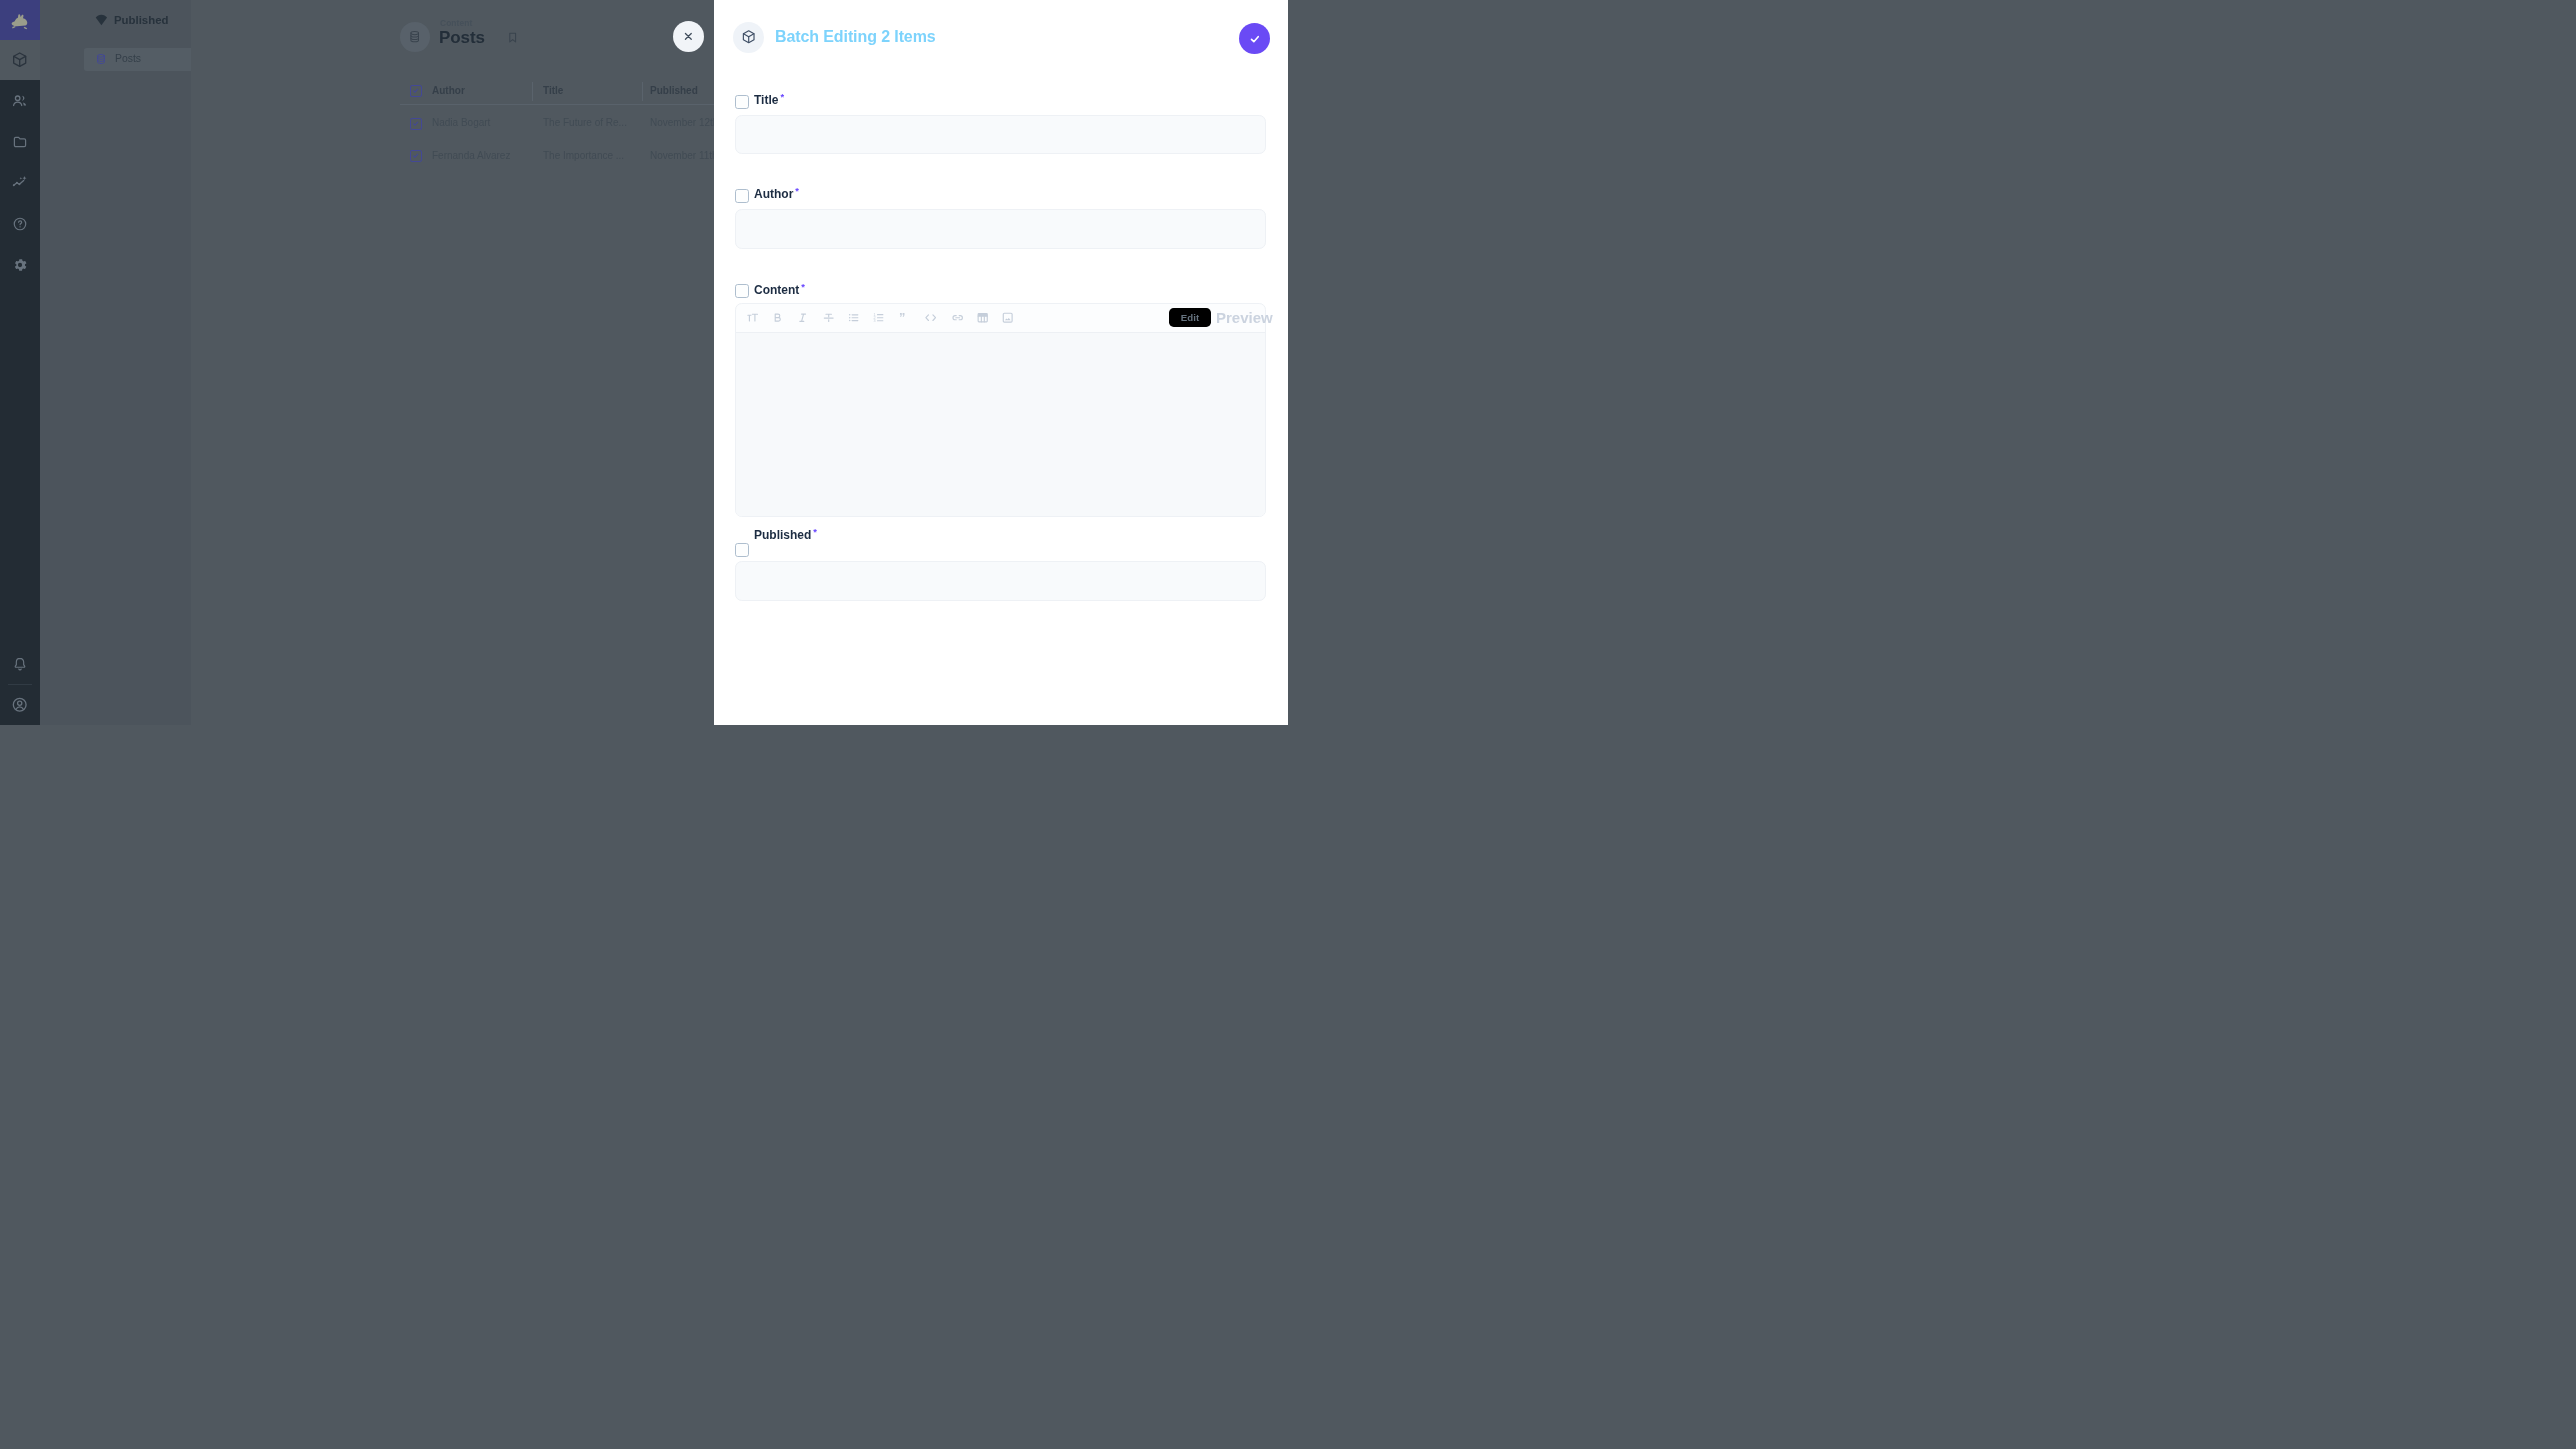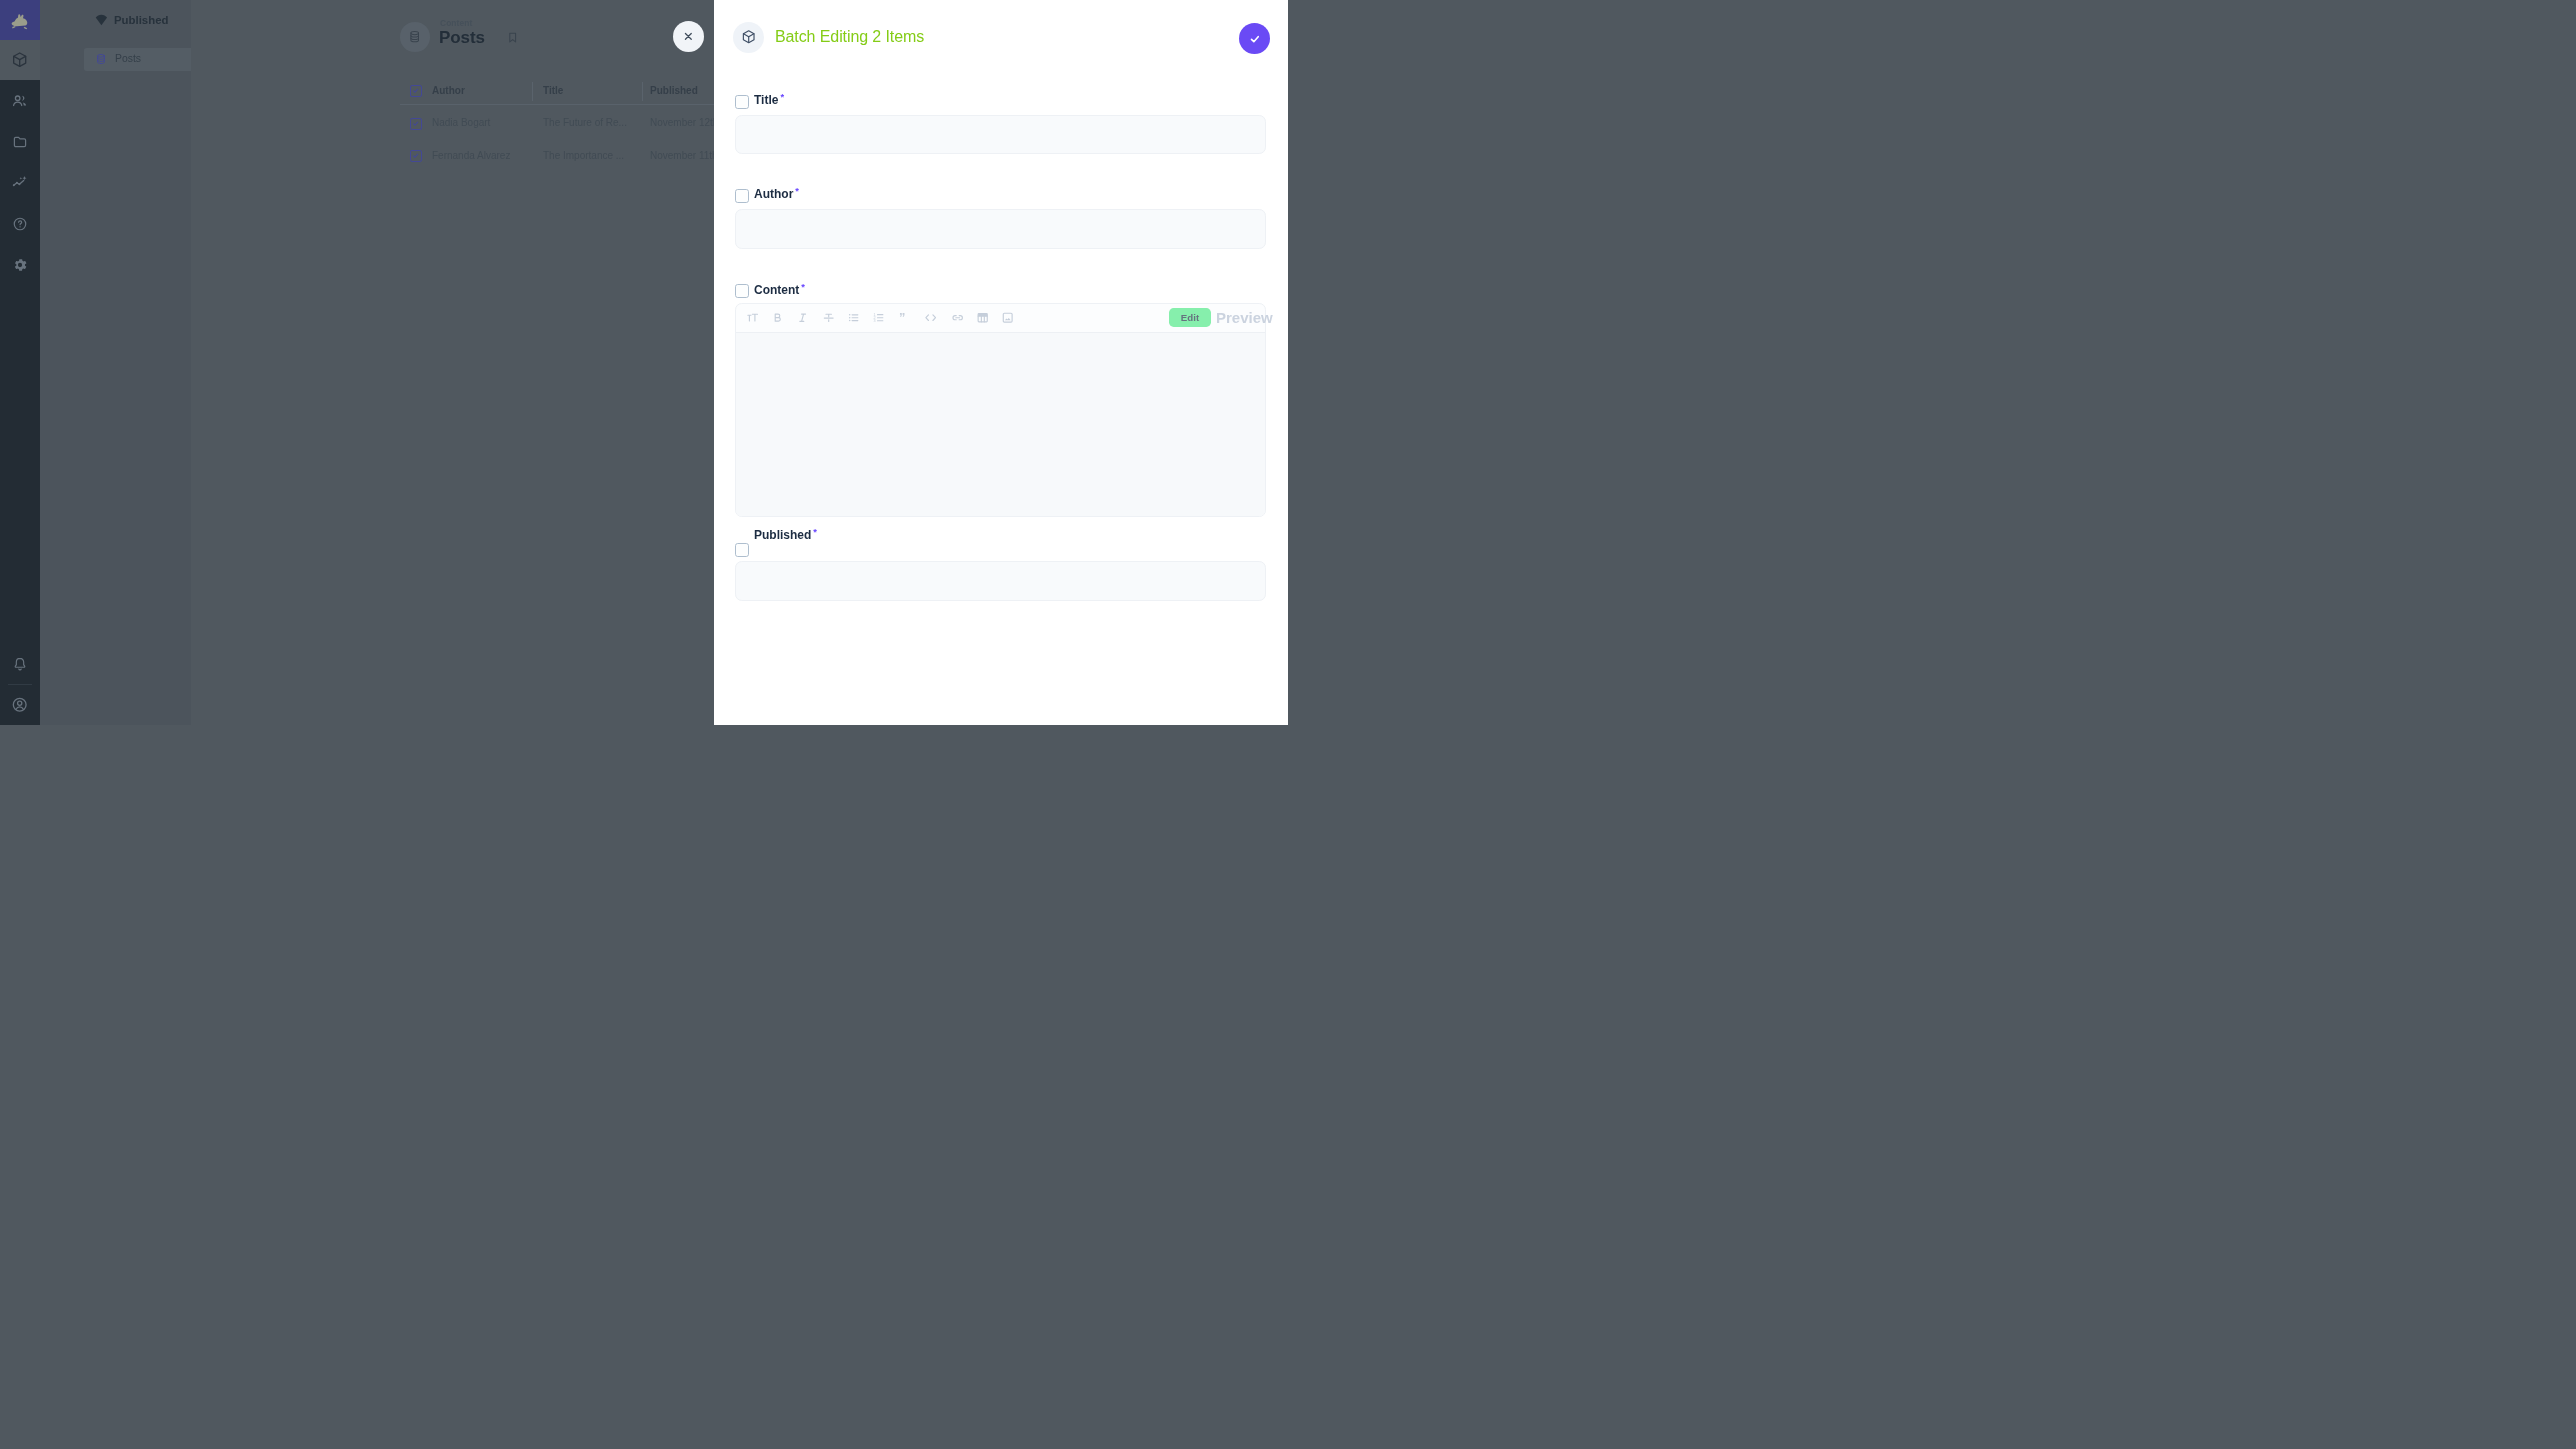--- a/index.html
+++ b/index.html
@@ -35,33 +35,33 @@
   .col-divider{position:absolute;width:1.3px;height:19px;background:#5A636C;top:82px;}
   .header-underline{left:209px;top:104px;width:506px;height:1.3px;background:#59626B;}
   .cb{position:absolute;width:10px;height:10px;border:1.3px solid #434896;border-radius:2px;color:#434896;display:flex;align-items:center;justify-content:center;cursor:pointer;}
 
   
   .drawer{left:714px;top:0;width:574px;height:725px;background:#FFFFFF;}
   .fab{border-radius:50%;display:flex;align-items:center;justify-content:center;cursor:pointer;}
   .close-fab{left:673px;top:21px;width:31px;height:31px;background:#F1F4F8;color:#414D5C;}
   .save-fab{left:1239px;top:23px;width:31px;height:31px;background:#6A4AF5;color:#FFFFFF;}
   .drawer-icon-circle{left:733px;top:21.5px;width:31px;height:31px;border-radius:50%;background:#EFF3F8;display:flex;align-items:center;justify-content:center;color:#3F4F66;}
-  .drawer-title{left:775px;top:27.5px;font-size:16px;font-weight:400;color:#84cc16;letter-spacing:-0.1px;}
+  .drawer-title{left:775px;top:27.5px;font-size:16px;font-weight:700;color:#7dd3fc;letter-spacing:-0.1px;}
 
   .field-cb{position:absolute;left:735px;width:12px;height:12px;border:1.3px solid #AEBECE;border-radius:2.7px;background:#FDFEFE;cursor:pointer;}
   .field-label{position:absolute;left:754px;font-size:12px;font-weight:700;color:#1C2C42;}
   .req{color:#6644FF;font-size:9.4px;font-weight:700;position:relative;top:-4px;margin-left:2px;}
   .input{position:absolute;left:735px;width:531px;background:#F8FAFC;border:1.3px solid #EEF1F5;border-radius:6.7px;box-sizing:border-box;cursor:text;}
 
   .editor{position:absolute;left:735px;top:303px;width:531px;height:214px;background:#FCFDFE;border:1.3px solid #EEF1F5;border-radius:6.7px;box-sizing:border-box;}
   .editor-toolbar{position:absolute;left:0;top:0;right:0;height:27.5px;border-bottom:1.3px solid #EDF0F4;}
   .editor-body{position:absolute;left:0;top:29px;right:0;bottom:0;background:#F7F9FB;border-radius:0 0 5.4px 5.4px;cursor:text;}
   .tb-ic{position:absolute;top:6.7px;width:13.4px;height:13.4px;color:#C5CEDA;cursor:pointer;}
   .tb-ic svg{stroke-width:1.7;}
-  .tab-edit{position:absolute;left:433px;top:4px;width:42px;height:19px;background:#86efac;border-radius:4.7px;font-size:9.7px;font-weight:600;color:#66737F;display:flex;align-items:center;justify-content:center;cursor:pointer;}
+  .tab-edit{position:absolute;left:433px;top:4px;width:42px;height:19px;background:#000000;border-radius:4.7px;font-size:9.7px;font-weight:600;color:#66737F;display:flex;align-items:center;justify-content:center;cursor:pointer;}
   .tab-preview{position:absolute;left:480px;top:4px;height:19px;line-height:19px;font-size:15px;font-weight:600;color:#CBD3DF;cursor:pointer;}
 </style>
 </head>
 <body>
 
 <div class="stage">
 
   <div class="abs module-bar">
     <div class="abs logo-tile">
       <span>

